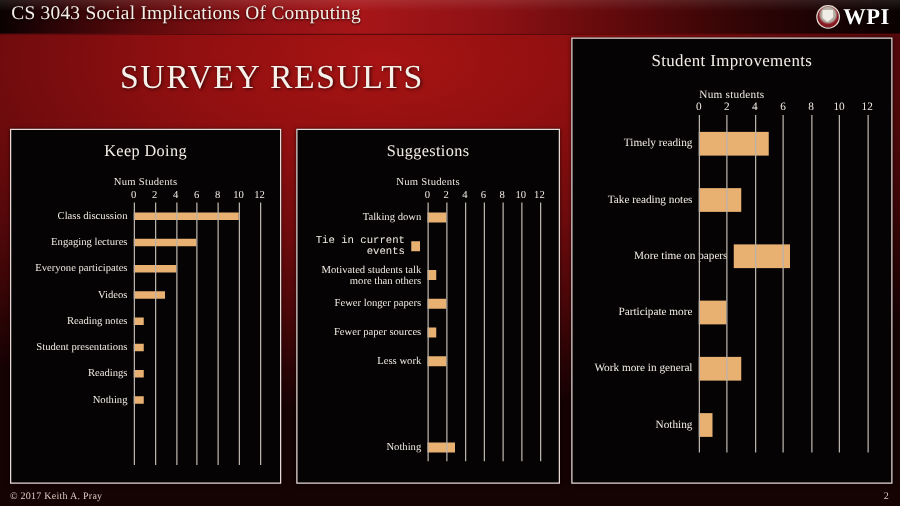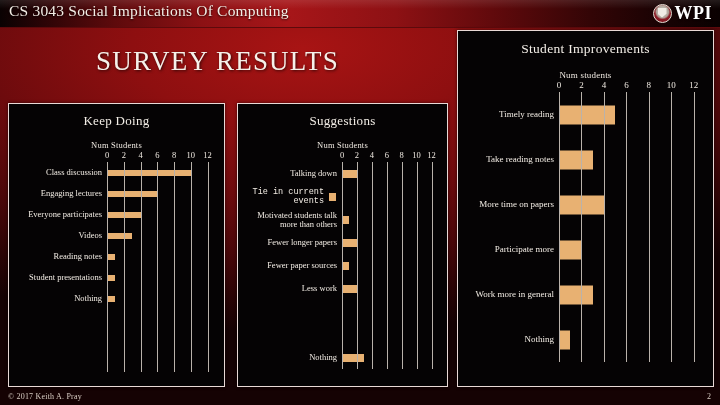--- a/index.html
+++ b/index.html
@@ -161,20 +161,26 @@
               <div class="bar" style="width: 8.38462px; height: 6px; background: rgb(232, 177, 114);"></div>
             </div>
           </div>
           <div class="row" style="height: 21px;">
             <div class="rlabel" style="width: 98px;">Student presentations</div>
             <div class="rbarwrap" style="width: 109px; flex: 0 0 109px;">
               <div class="bar" style="width: 8.38462px; height: 6px; background: rgb(232, 177, 114);"></div>
             </div>
           </div>
           <div class="row" style="height: 21px;">
+            <div class="rlabel" style="width: 98px;">Readings</div>
+            <div class="rbarwrap" style="width: 109px; flex: 0 0 109px;">
+              <div class="bar" style="width: 8.38462px; height: 6px; background: rgb(232, 177, 114);"></div>
+            </div>
+          </div>
+          <div class="row" style="height: 21px;">
             <div class="rlabel" style="width: 98px;">Nothing</div>
             <div class="rbarwrap" style="width: 109px; flex: 0 0 109px;">
               <div class="bar" style="width: 8.38462px; height: 6px; background: rgb(232, 177, 114);"></div>
             </div>
           </div>
           <div class="grid" style="left: 98px; width: 109px;">
             <i style="left: 0px;"></i>
             <i style="left: 16.7692px;"></i>
             <i style="left: 33.5385px;"></i>
             <i style="left: 50.3077px;"></i>
@@ -282,21 +288,21 @@
             <div class="rbarwrap" style="width: 146px; flex: 0 0 146px;">
               <div class="bar" style="width: 56.1538px; height: 19px; background: rgb(232, 177, 114);"></div>
             </div>
           </div>
           <div class="row" style="height: 45px;">
             <div class="rlabel" style="width: 101px;">Take reading notes</div>
             <div class="rbarwrap" style="width: 146px; flex: 0 0 146px;">
               <div class="bar" style="width: 33.6923px; height: 19px; background: rgb(232, 177, 114);"></div>
             </div>
           </div>
-          <div class="row" style="height: 45px;">
+          <div class="row" style="height: 45px; padding-left: 28px;">
             <div class="rlabel" style="width: 101px;">More time on papers</div>
             <div class="rbarwrap" style="width: 146px; flex: 0 0 146px;">
               <div class="bar" style="width: 44.9231px; height: 19px; background: rgb(232, 177, 114);"></div>
             </div>
           </div>
           <div class="row" style="height: 45px;">
             <div class="rlabel" style="width: 101px;">Participate more</div>
             <div class="rbarwrap" style="width: 146px; flex: 0 0 146px;">
               <div class="bar" style="width: 22.4615px; height: 19px; background: rgb(232, 177, 114);"></div>
             </div>

